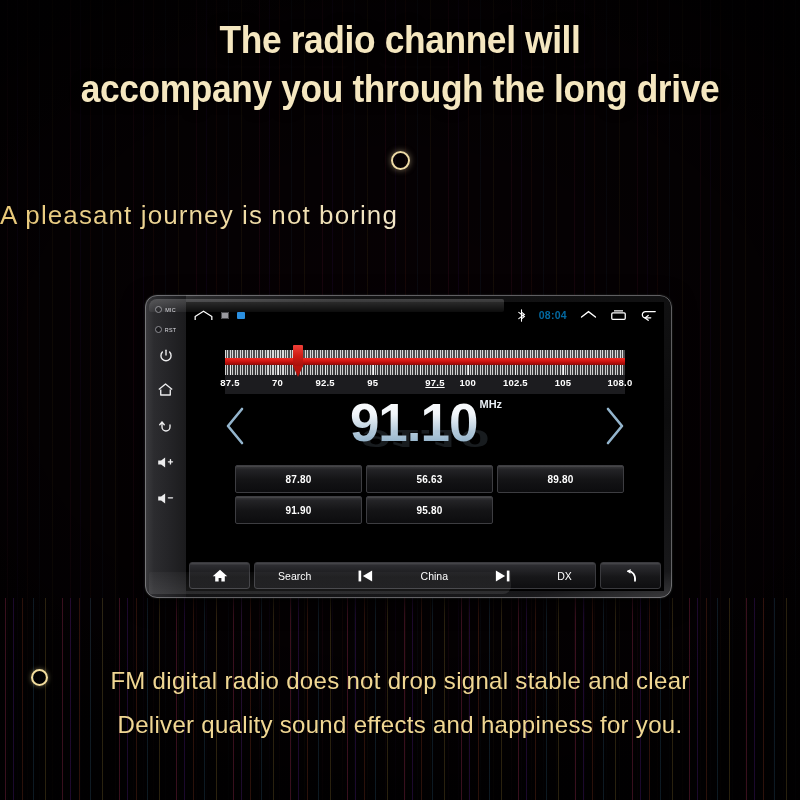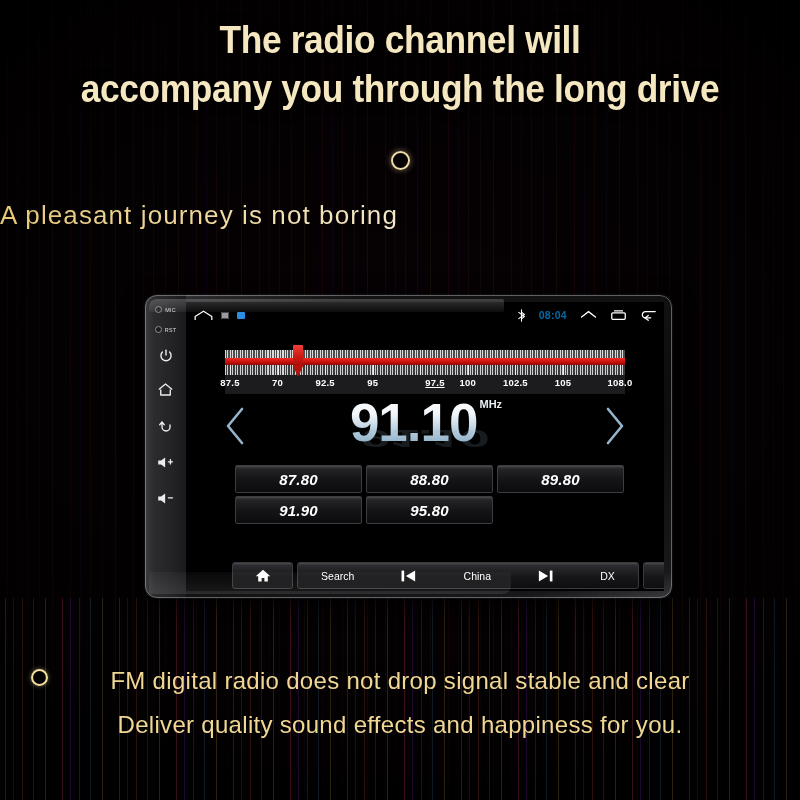--- a/index.html
+++ b/index.html
@@ -261,32 +261,31 @@
   }
 
   
   .presets {
     position: absolute; left: 49px; top: 163px; width: 389px;
     display: grid; grid-template-columns: repeat(3, 1fr);
     gap: 3px 4px;
   }
   .preset {
     height: 26px; display:flex; align-items:center; justify-content:center;
-    color:#fff; font-size: 15px; font-weight: bold; letter-spacing:.2px;
+    color:#fff; font-size: 10px; font-weight: bold; letter-spacing:.2px;
     background: linear-gradient(180deg,#3a3a3d 0%, #232326 14%, #141416 52%, #0c0c0e 100%);
     border: 1px solid #3d3d41;
     border-radius: 2px;
     box-shadow: inset 0 1px 0 rgba(255,255,255,0.07);
-    font-style: italic;
   }
 
   
   .botbar {
     position: absolute; left: 0; bottom: 0; width: 478px; height: 31px;
-    display: flex; align-items: stretch; padding-left: 43px;
+    display: flex; align-items: stretch;
   }
   .bb-seg {
     background: linear-gradient(180deg,#4a4a4e 0%,#2c2c30 10%,#171719 55%,#0e0e10 100%);
     border: 1px solid #3a3a3e;
     border-radius: 3px;
     display:flex; align-items:center; justify-content:center;
     color:#fff; font-size:10.5px; letter-spacing:.2px;
   }
   .bb-home { width: 59px; margin: 2px 2px 2px 3px; }
   .bb-mid { flex: 1; margin: 2px; display:flex; align-items:center; justify-content:space-around;
@@ -447,21 +446,21 @@
 
         <div class="arrow right">
           <svg width="28" height="40" viewBox="0 0 28 40" fill="none" stroke="#93b4cc" stroke-width="2.6" stroke-linecap="round" stroke-linejoin="round">
             <path d="M8 3 L22 20 L8 37"></path>
           </svg>
         </div>
       </div>
 
       <div class="presets" id="presets">
           <div class="preset">87.80</div>
-          <div class="preset">88.80</div>
+          <div class="preset">56.63</div>
           <div class="preset">89.80</div>
           <div class="preset">91.90</div>
           <div class="preset">95.80</div>
         </div>
 
       <div class="botbar">
         <div class="bb-seg bb-home">
           <svg width="16" height="15" viewBox="0 0 22 20">
             <path d="M11 2 L21 11 H17.6 V18.4 H12.9 V13.4 H9.1 V18.4 H4.4 V11 H1 Z" fill="#ffffff"></path>
           </svg>

